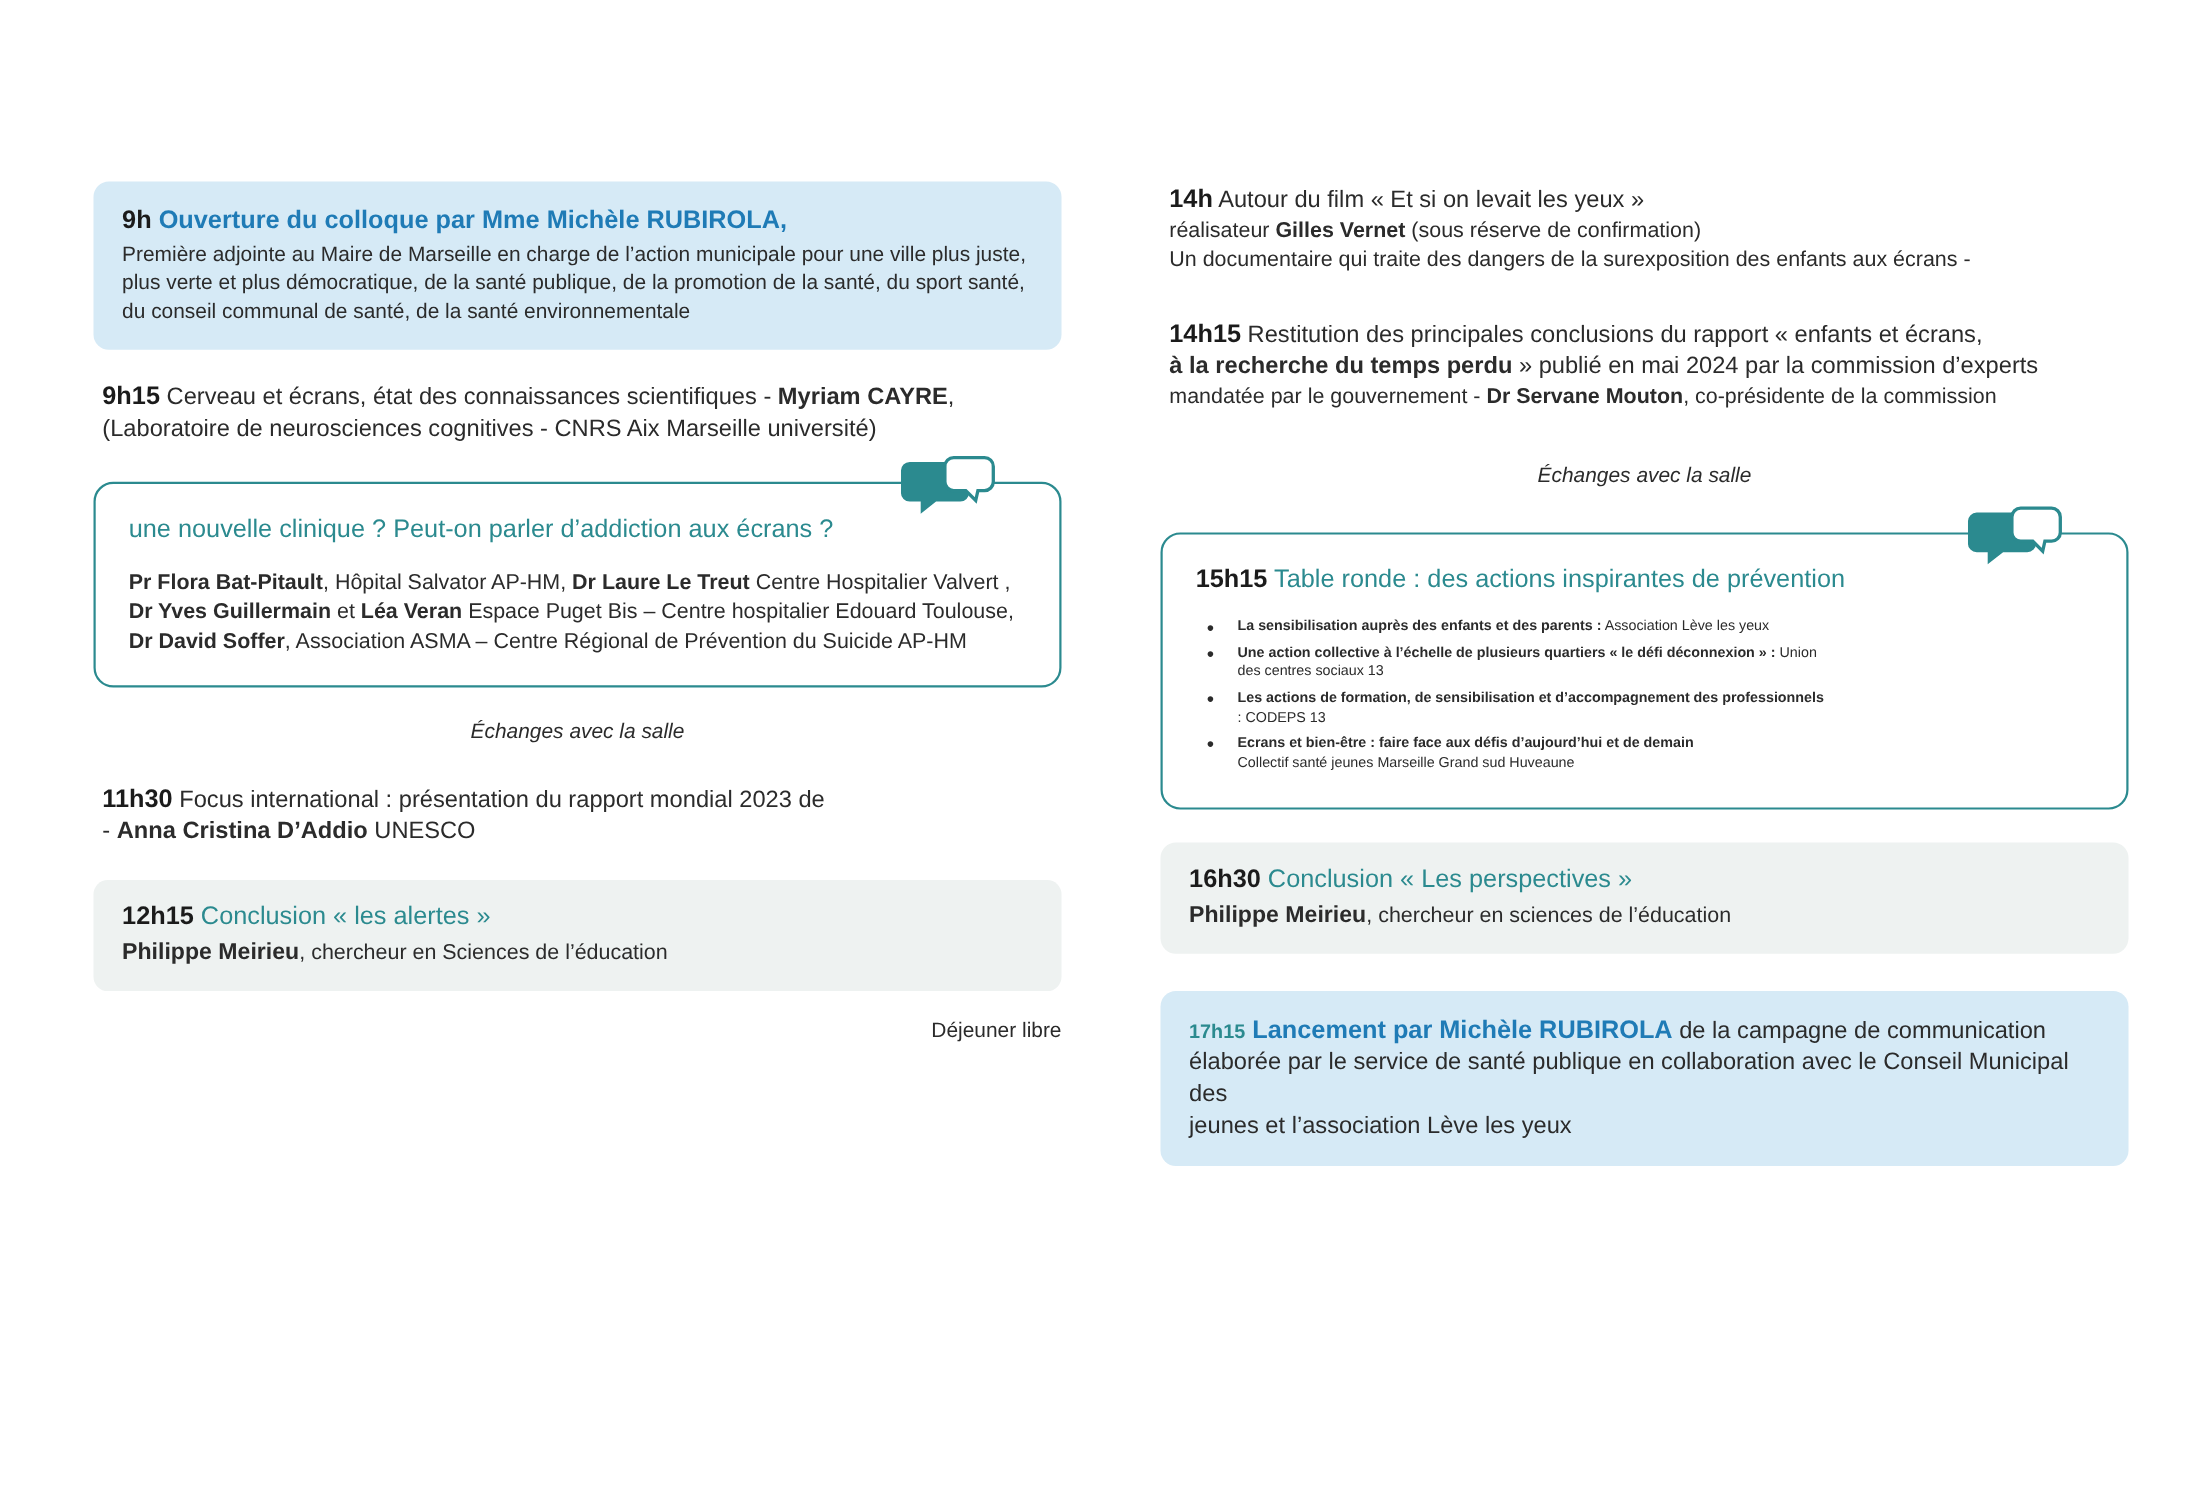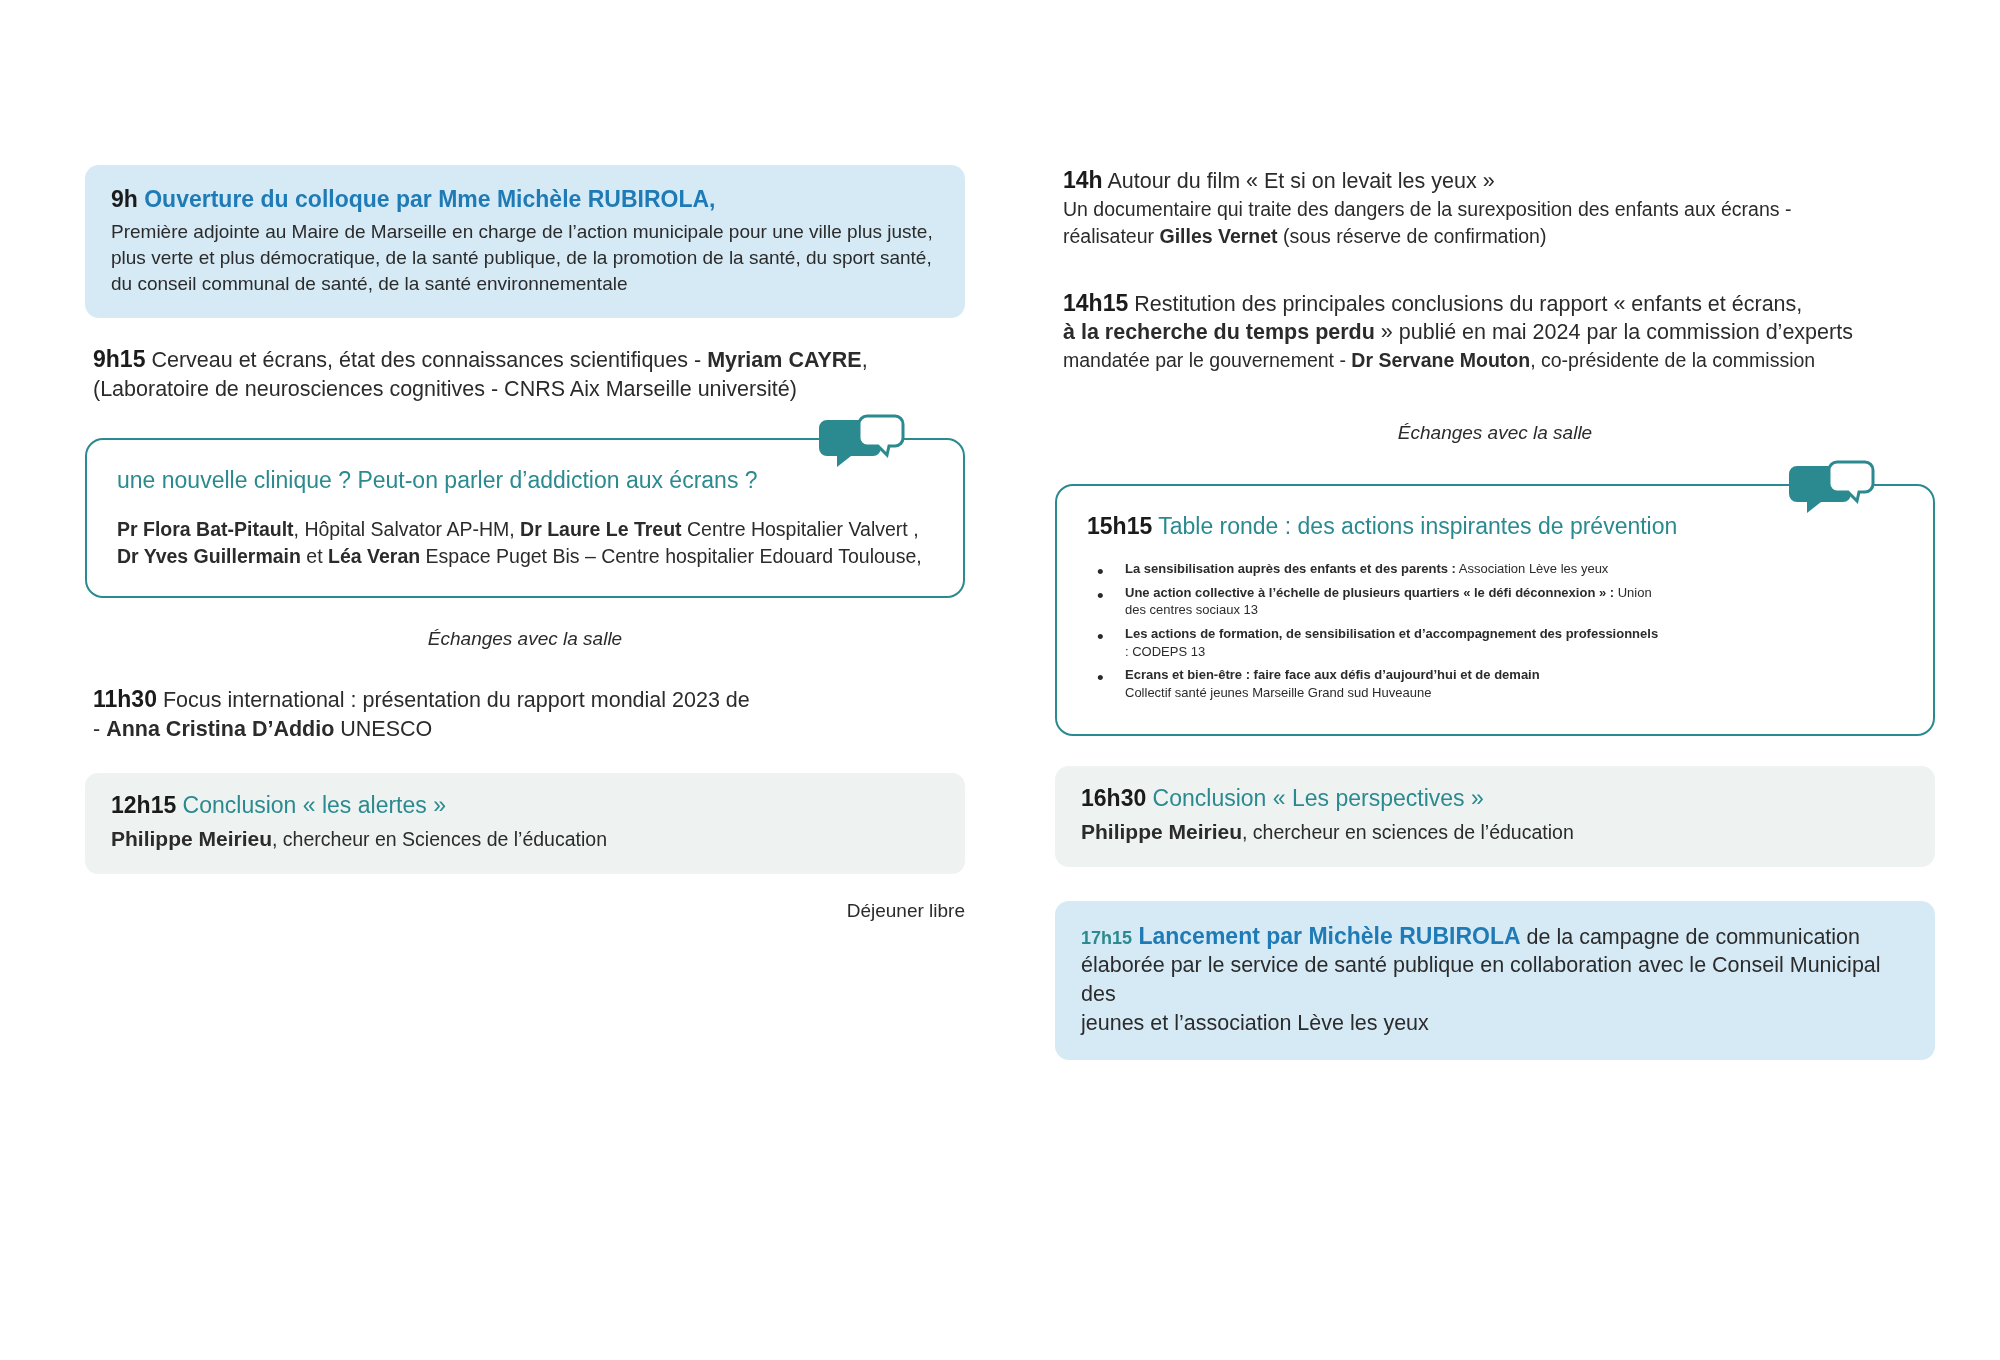--- a/index.html
+++ b/index.html
@@ -154,20 +154,23 @@
       </div>
       <div class="title-line" style="margin-bottom:20px;">
         <span class="head-teal">une nouvelle clinique ? Peut-on parler d’addiction aux écrans ?</span>
       </div>
       <div class="body-19">
         <b>Pr Flora Bat-Pitault</b><span>, Hôpital Salvator AP-HM, </span><b>Dr Laure Le Treut</b><span> Centre Hospitalier Valvert ,</span>
       </div>
       <div class="body-19">
         <b>Dr Yves Guillermain</b><span> et </span><b>Léa Veran</b><span> Espace Puget Bis – Centre hospitalier Edouard Toulouse,</span>
       </div>
+      <div class="body-19">
+        <b>Dr David Soffer</b><span>, Association ASMA – Centre Régional  de Prévention du Suicide AP-HM</span>
+      </div>
     </div>
 
     <div class="echanges">Échanges avec la salle</div>
 
     <div class="block plain" style="margin-top:34px;">
       <div class="sub-22">
         <span class="time">11h30</span><span> Focus international : présentation du rapport mondial 2023 de</span>
       </div>
       <div class="sub-22">
         <span>- </span><b>Anna Cristina D’Addio</b><span> UNESCO</span>
@@ -185,24 +188,24 @@
 
     <div class="dejeuner">Déjeuner libre</div>
   </div>
 
   <div class="col col-right">
 
     <div class="block plain">
       <div class="sub-22">
         <span class="time">14h</span><span> Autour du film « Et si on levait les yeux »</span>
       </div>
+      <div class="body-19">
+        <span>réalisateur </span><b>Gilles Vernet</b><span> (sous réserve de confirmation)</span>
+      </div>
       <div class="body-19">Un documentaire qui traite des dangers de la surexposition des enfants aux écrans -</div>
-      <div class="body-19">
-        <span>réalisateur </span><b>Gilles Vernet</b><span> (sous réserve de confirmation)</span>
-      </div>
     </div>
 
     <div class="block plain" style="margin-top:38px;">
       <div class="sub-22">
         <span class="time">14h15</span><span> Restitution des principales conclusions du rapport « enfants et écrans,</span>
       </div>
       <div class="sub-22">
         <b>à la recherche du temps perdu</b><span> » publié en mai 2024 par la commission d’experts</span>
       </div>
       <div class="body-19">

